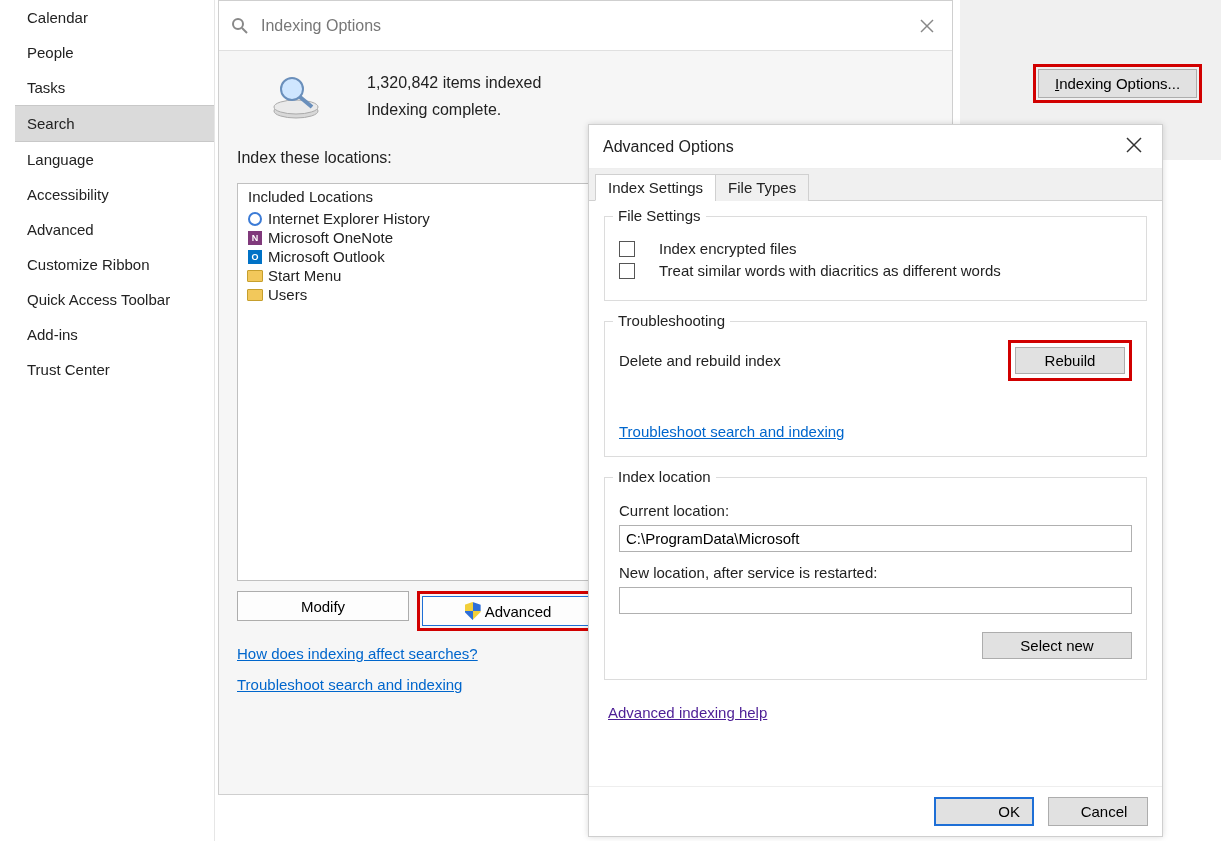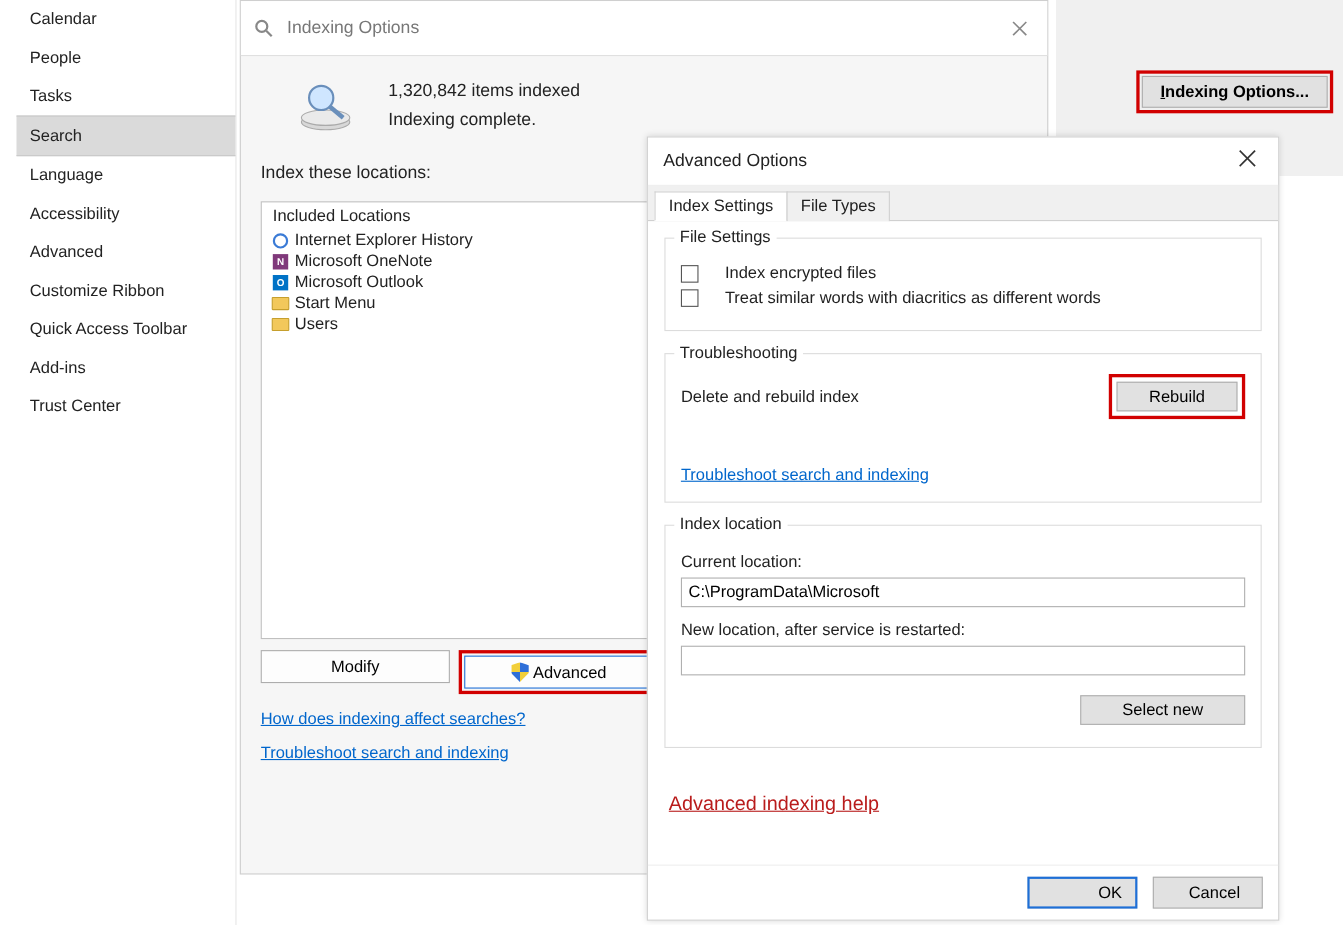--- a/index.html
+++ b/index.html
@@ -45,21 +45,21 @@
     padding:2px;
   }
   .std-btn {
     background:#e1e1e1;
     border:1px solid #adadad;
     font-size:15px;
     padding:4px 12px;
     cursor:pointer;
     font-family:inherit;
   }
-  .std-btn.big { padding:5px 16px;font-weight:bold; }
+  .std-btn.big { padding:5px 16px; }
 
   
   .dlg-indexing {
     position:absolute;
     left:218px; top:0;
     width:735px;
     height:795px;
     background:#f6f6f6;
     border:1px solid #cfcfcf;
   }
@@ -74,21 +74,21 @@
   }
   .dlg-titlebar .spacer { flex:1; }
   .title-icon { width:22px; height:22px; margin-right:10px; display:flex; align-items:center; justify-content:center;}
   .x-btn {
     width:30px; height:24px;
     display:flex; align-items:center; justify-content:center;
     color:#888; cursor:pointer; font-size:16px;
   }
 
   .idx-body { padding:14px 18px; position:relative; height:calc(100% - 50px);}
-  .idx-summary { display:flex; align-items:flex-start; gap:20px; padding:4px 0 24px 26px; }
+  .idx-summary { display:flex; align-items:flex-start; gap:34px; padding:4px 0 24px 26px; }
   .idx-summary .seek-icon { width:70px; height:56px; display:flex; align-items:center; justify-content:center;}
   .idx-summary .txt { font-size:16px; line-height:1.7; }
 
   .idx-listlabel { font-size:16px; margin-bottom:16px; }
   .idx-listbox {
     background:#fff;
     border:1px solid #c0c0c0;
     height:398px;
     font-size:15px;
     overflow:auto;
@@ -186,21 +186,21 @@
   .selectnew-row { text-align:right; margin-top:18px; }
   .selectnew-btn { width:150px; }
   .adv-footer {
     border-top:1px solid #eee;
     padding:10px 14px;
     display:flex; gap:14px;
     justify-content:flex-end;
   }
   .ok-btn { width:100px; border:2px solid #1e6fd6; background:#e1e1e1;text-align:right;}
   .cancel-btn { width:100px;padding-left:24px; }
-  .help-link { color:#b91c1c; text-decoration:underline; cursor:pointer; display:inline-block; margin:20px 0 6px 4px; font-size:18px;}
+  .help-link { color:#4c1d95; text-decoration:underline; cursor:pointer; display:inline-block; margin:4px 0 6px 4px; font-size:15px;}
   .grp-label { margin:6px 0; }
 </style>
 </head>
 <body>
 
 <div class="sidebar">
   <div class="sidebar-item"><span>Calendar</span></div>
   <div class="sidebar-item"><span>People</span></div>
   <div class="sidebar-item"><span>Tasks</span></div>
   <div class="sidebar-item selected"><span>Search</span></div>

